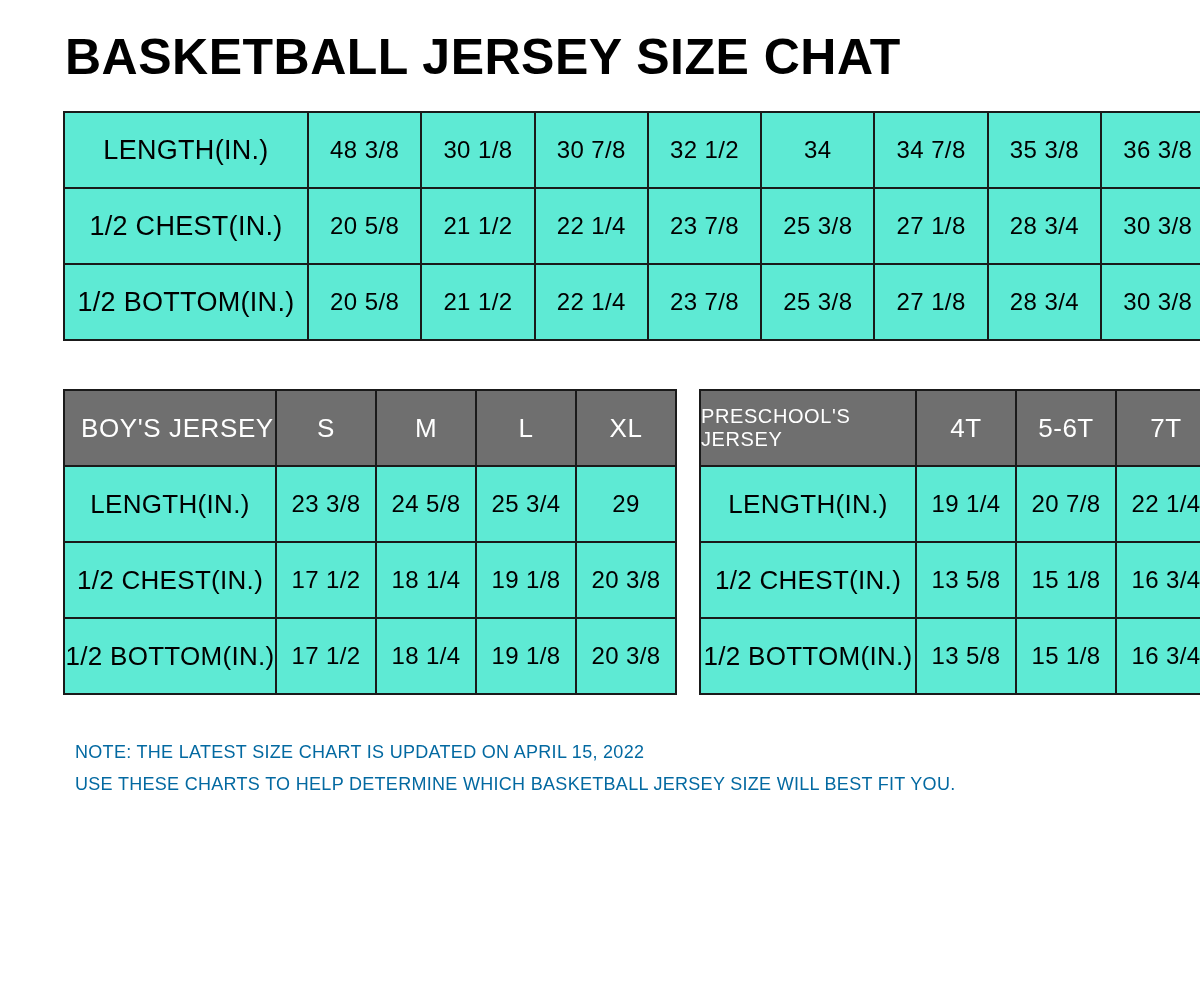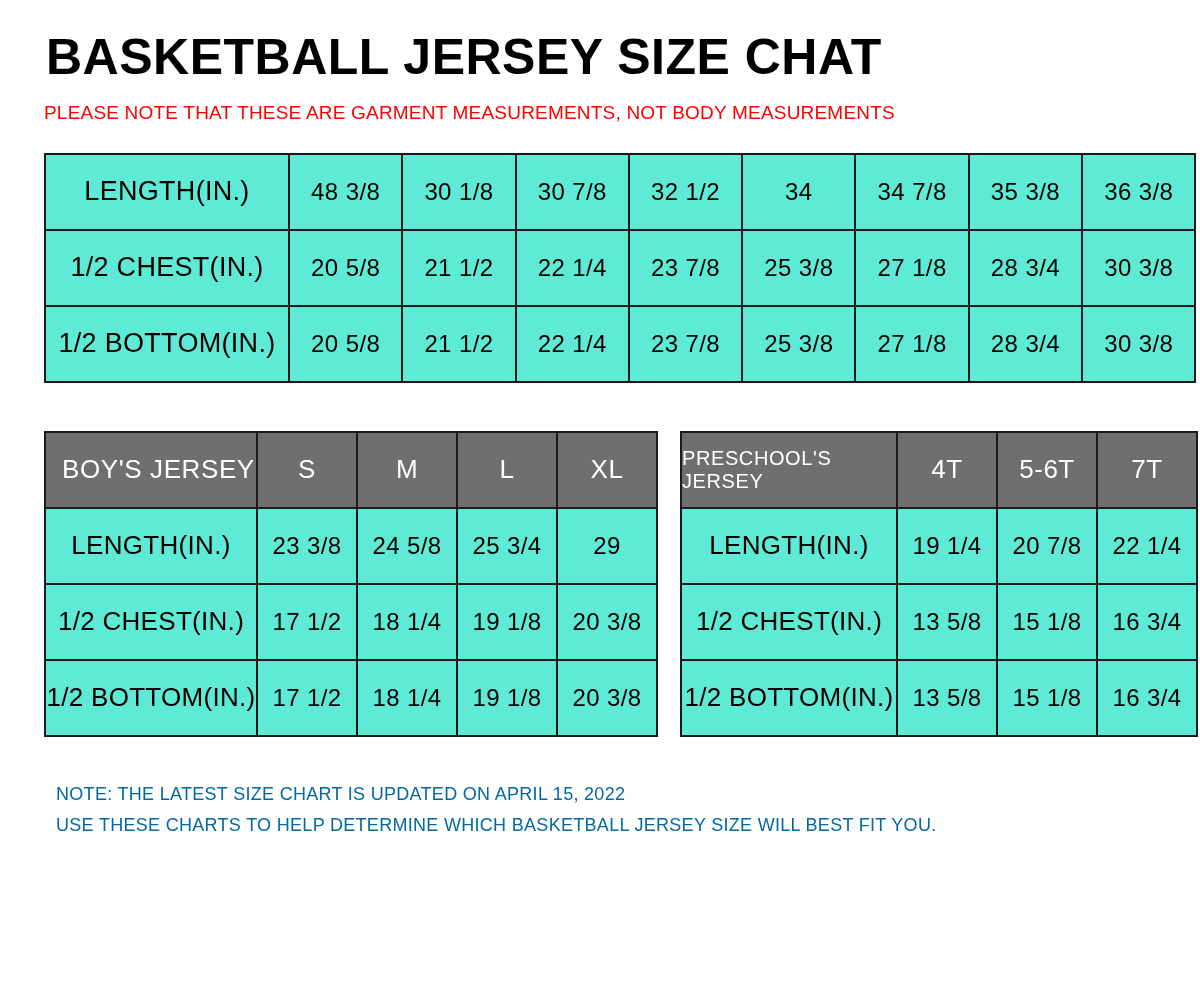--- a/index.html
+++ b/index.html
@@ -13,20 +13,21 @@
     font-family: "Liberation Sans", sans-serif;
     color: #000000;
     overflow: hidden;
   }
   .page {
     position: relative;
     width: 1058px;
     height: 1007px;
     box-sizing: border-box;
     padding: 24px 22px 0 22px;
+    margin-left: 19px;
   }
   .title {
     font-size: 50px;
     font-weight: bold;
     letter-spacing: 0.5px;
     margin: 6px 0 0 24px;
     line-height: 1.1;
     white-space: nowrap;
   }
   .note-top {
@@ -110,21 +111,20 @@
     letter-spacing: 0.3px;
   }
 </style>
 </head>
 <body>
 
 <div class="page">
 
   <div class="title">BASKETBALL JERSEY SIZE CHAT</div>
 
-  <div class="note-top">PLEASE NOTE THAT THESE ARE GARMENT MEASUREMENTS, NOT BODY MEASUREMENTS</div>
 
   <table id="mens-table">
     <colgroup>
       <col class="c0">
         <col class="cx">
         <col class="cx">
         <col class="cx">
         <col class="cx">
         <col class="cx">
         <col class="cx">

